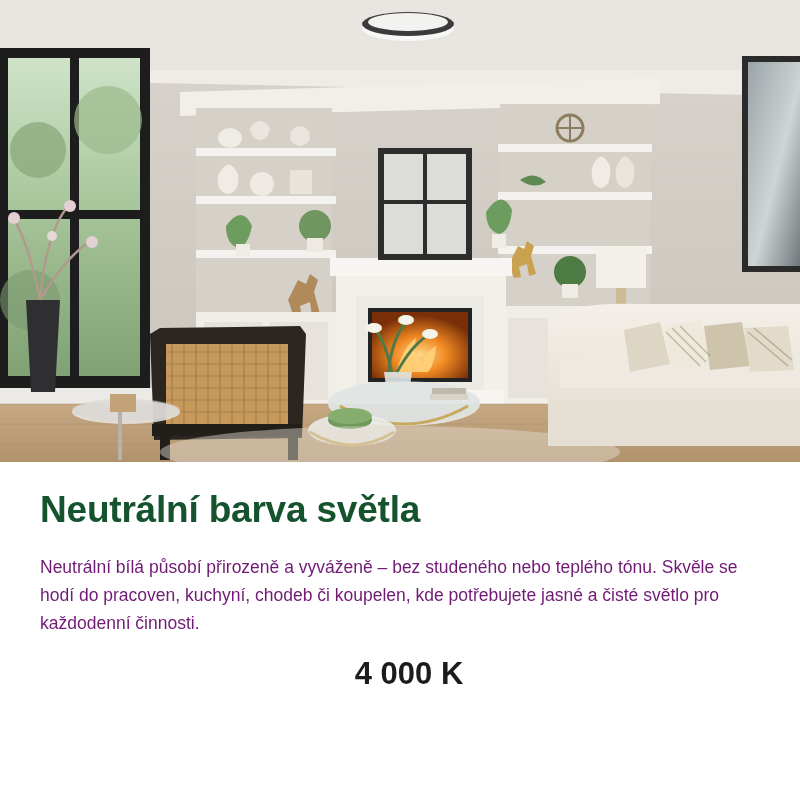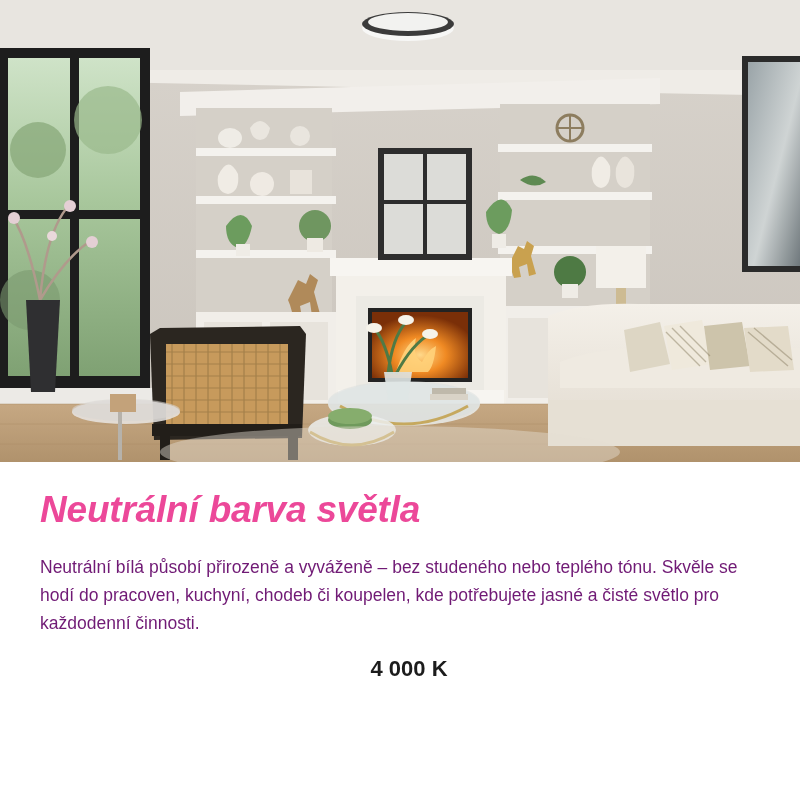--- a/index.html
+++ b/index.html
@@ -34,27 +34,26 @@
 
   
   .content {
     padding: 28px 40px 0 40px;
     box-sizing: border-box;
     flex: 1 1 auto;
     display: flex;
     flex-direction: column;
   }
   .headline {
-    color: #ec4899;
+    color: #14532d;
     font-size: 37px;
     font-weight: bold;
     letter-spacing: -0.2px;
     margin: 0 0 22px 0;
     line-height: 1.1;
-    font-style: italic;
   }
   .body-text {
     color: #701a75;
     font-size: 17.5px;
     line-height: 1.62;
     margin: 0;
     max-width: 720px;
   }
 
   
@@ -86,21 +85,21 @@
     top: 50%;
     width: 27px;
     height: 27px;
     border-radius: 50%;
     border: 3px solid #2b2b2b;
     background: #ffffff;
     transform: translate(-50%, -50%);
   }
   .scale-current {
     text-align: center;
-    font-size: 22px;
+    font-size: 31px;
     font-weight: bold;
     color: #1c1c1c;
     margin-top: 18px;
     margin-left: 12px;
   }
   .scale-current-wrap {
     display: flex;
     justify-content: center;
     padding-left: 6px;
   }

